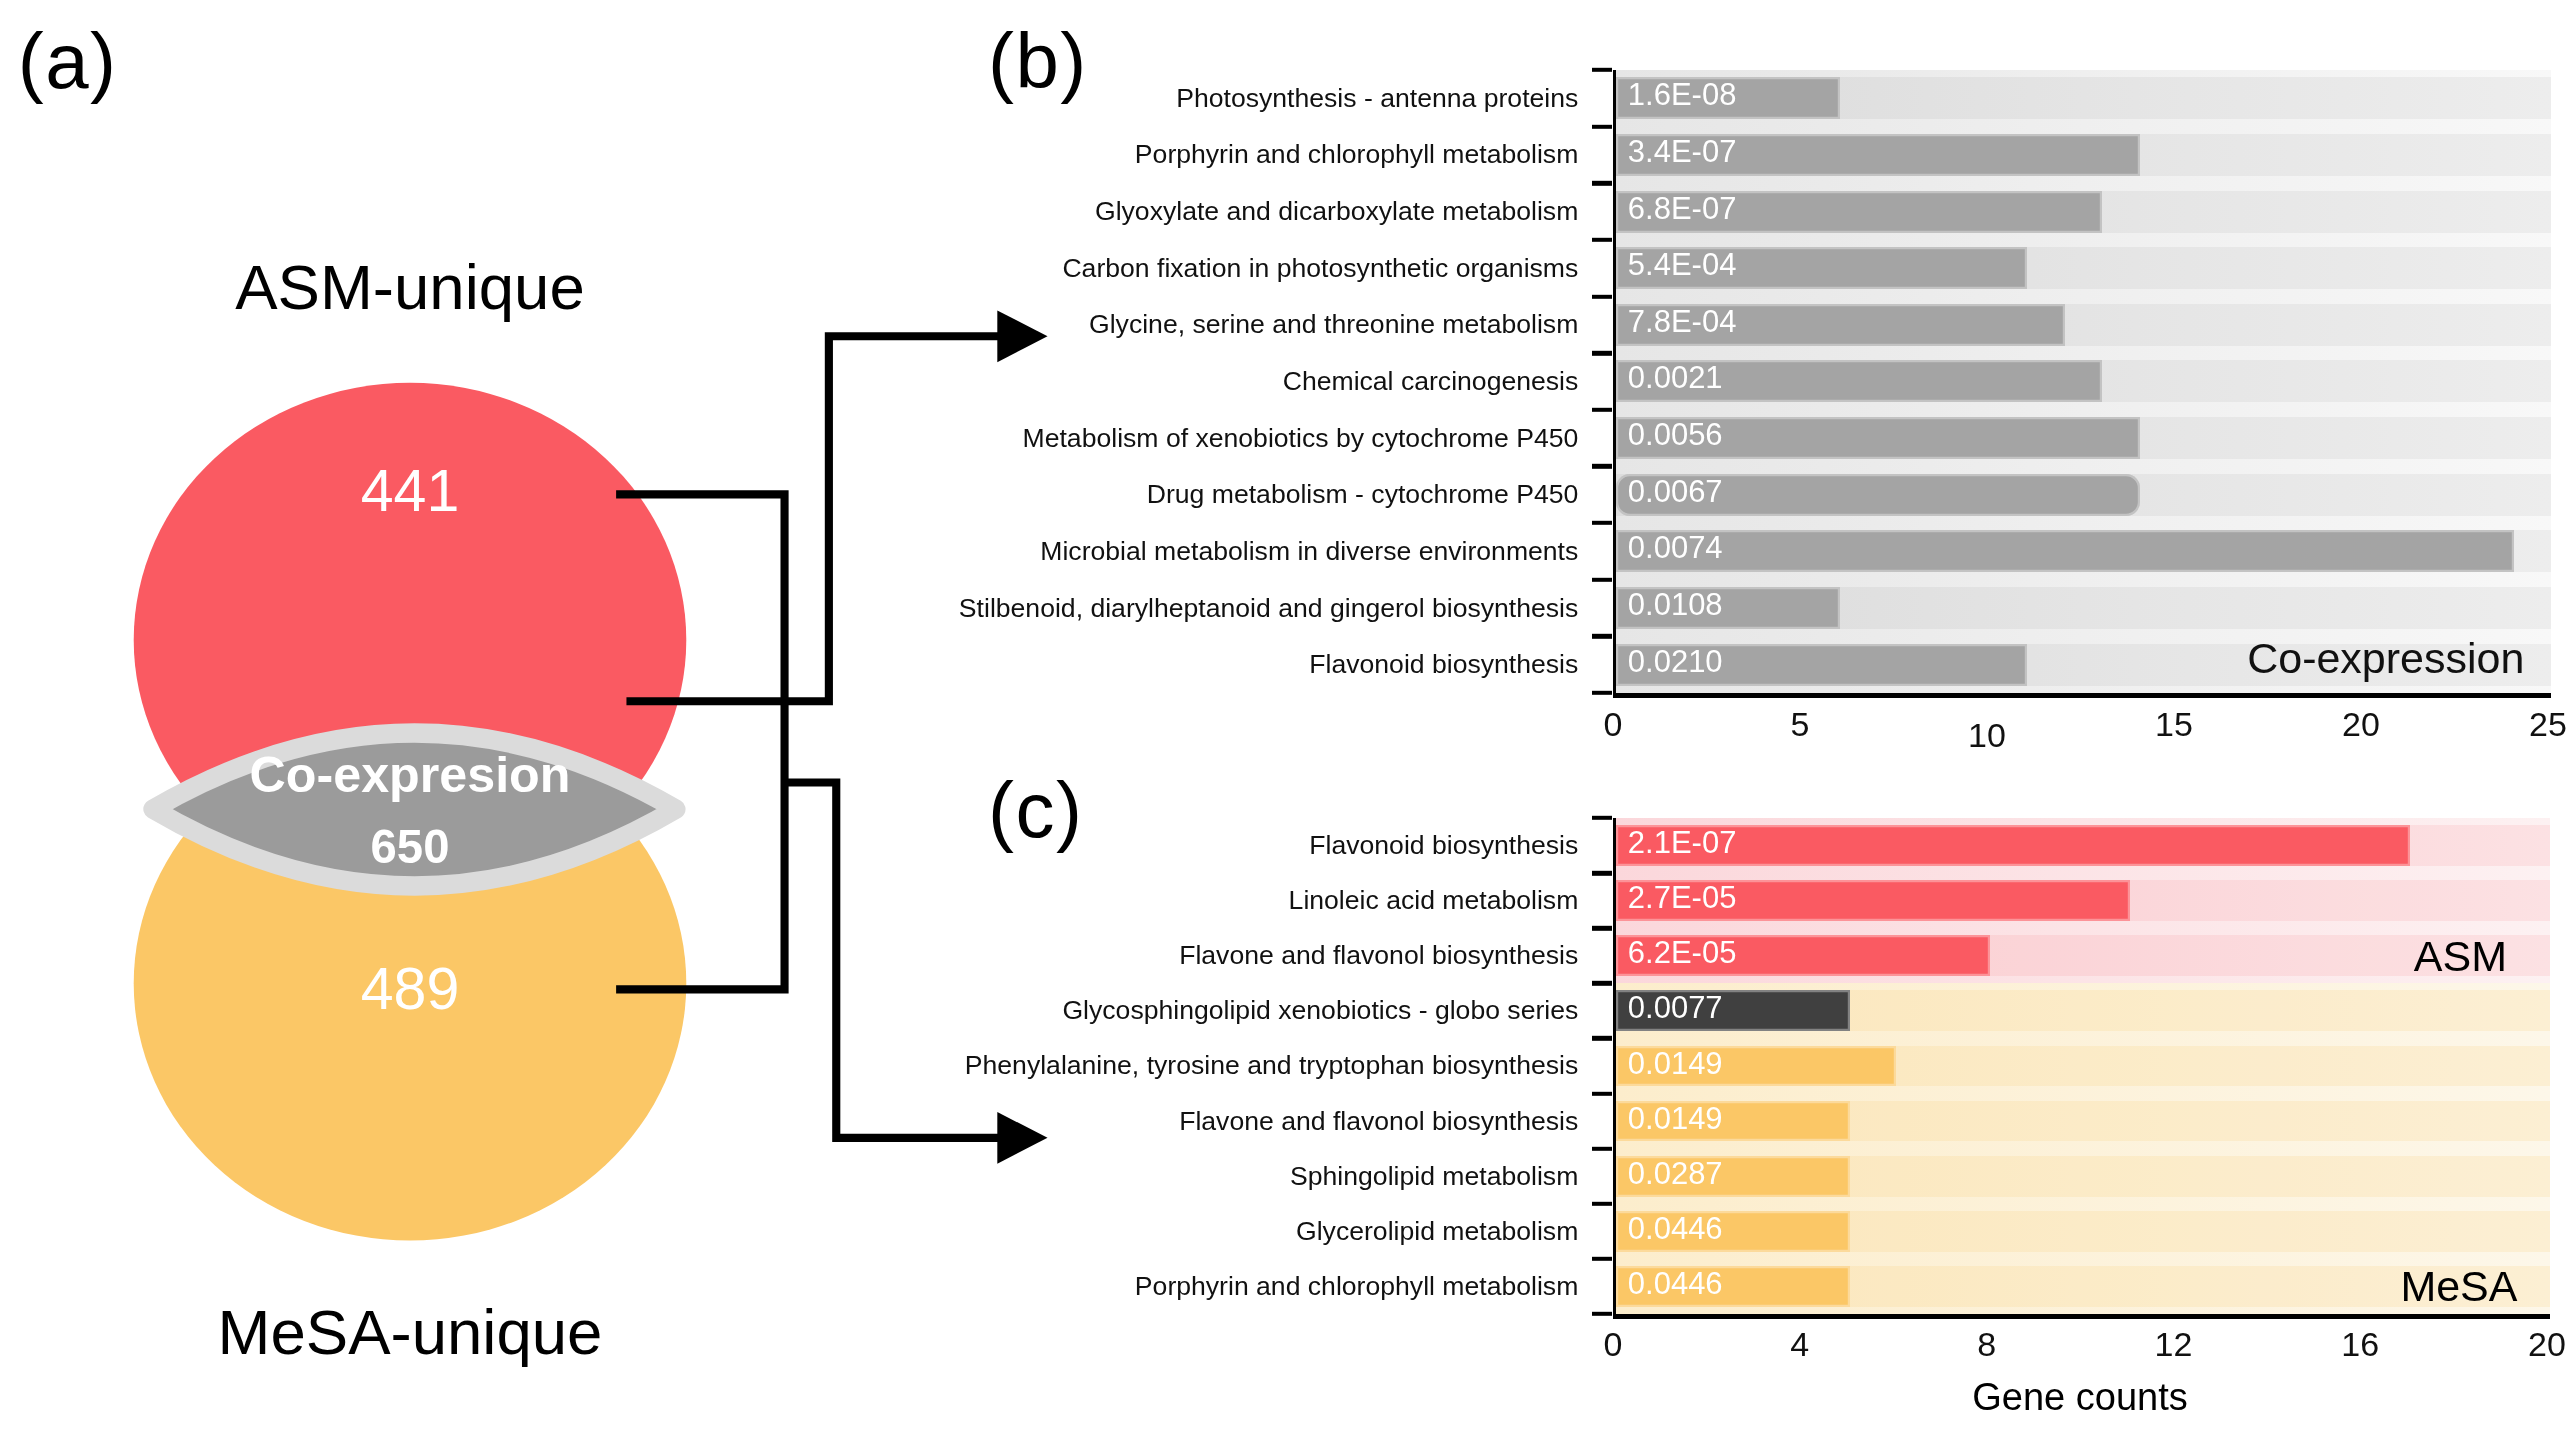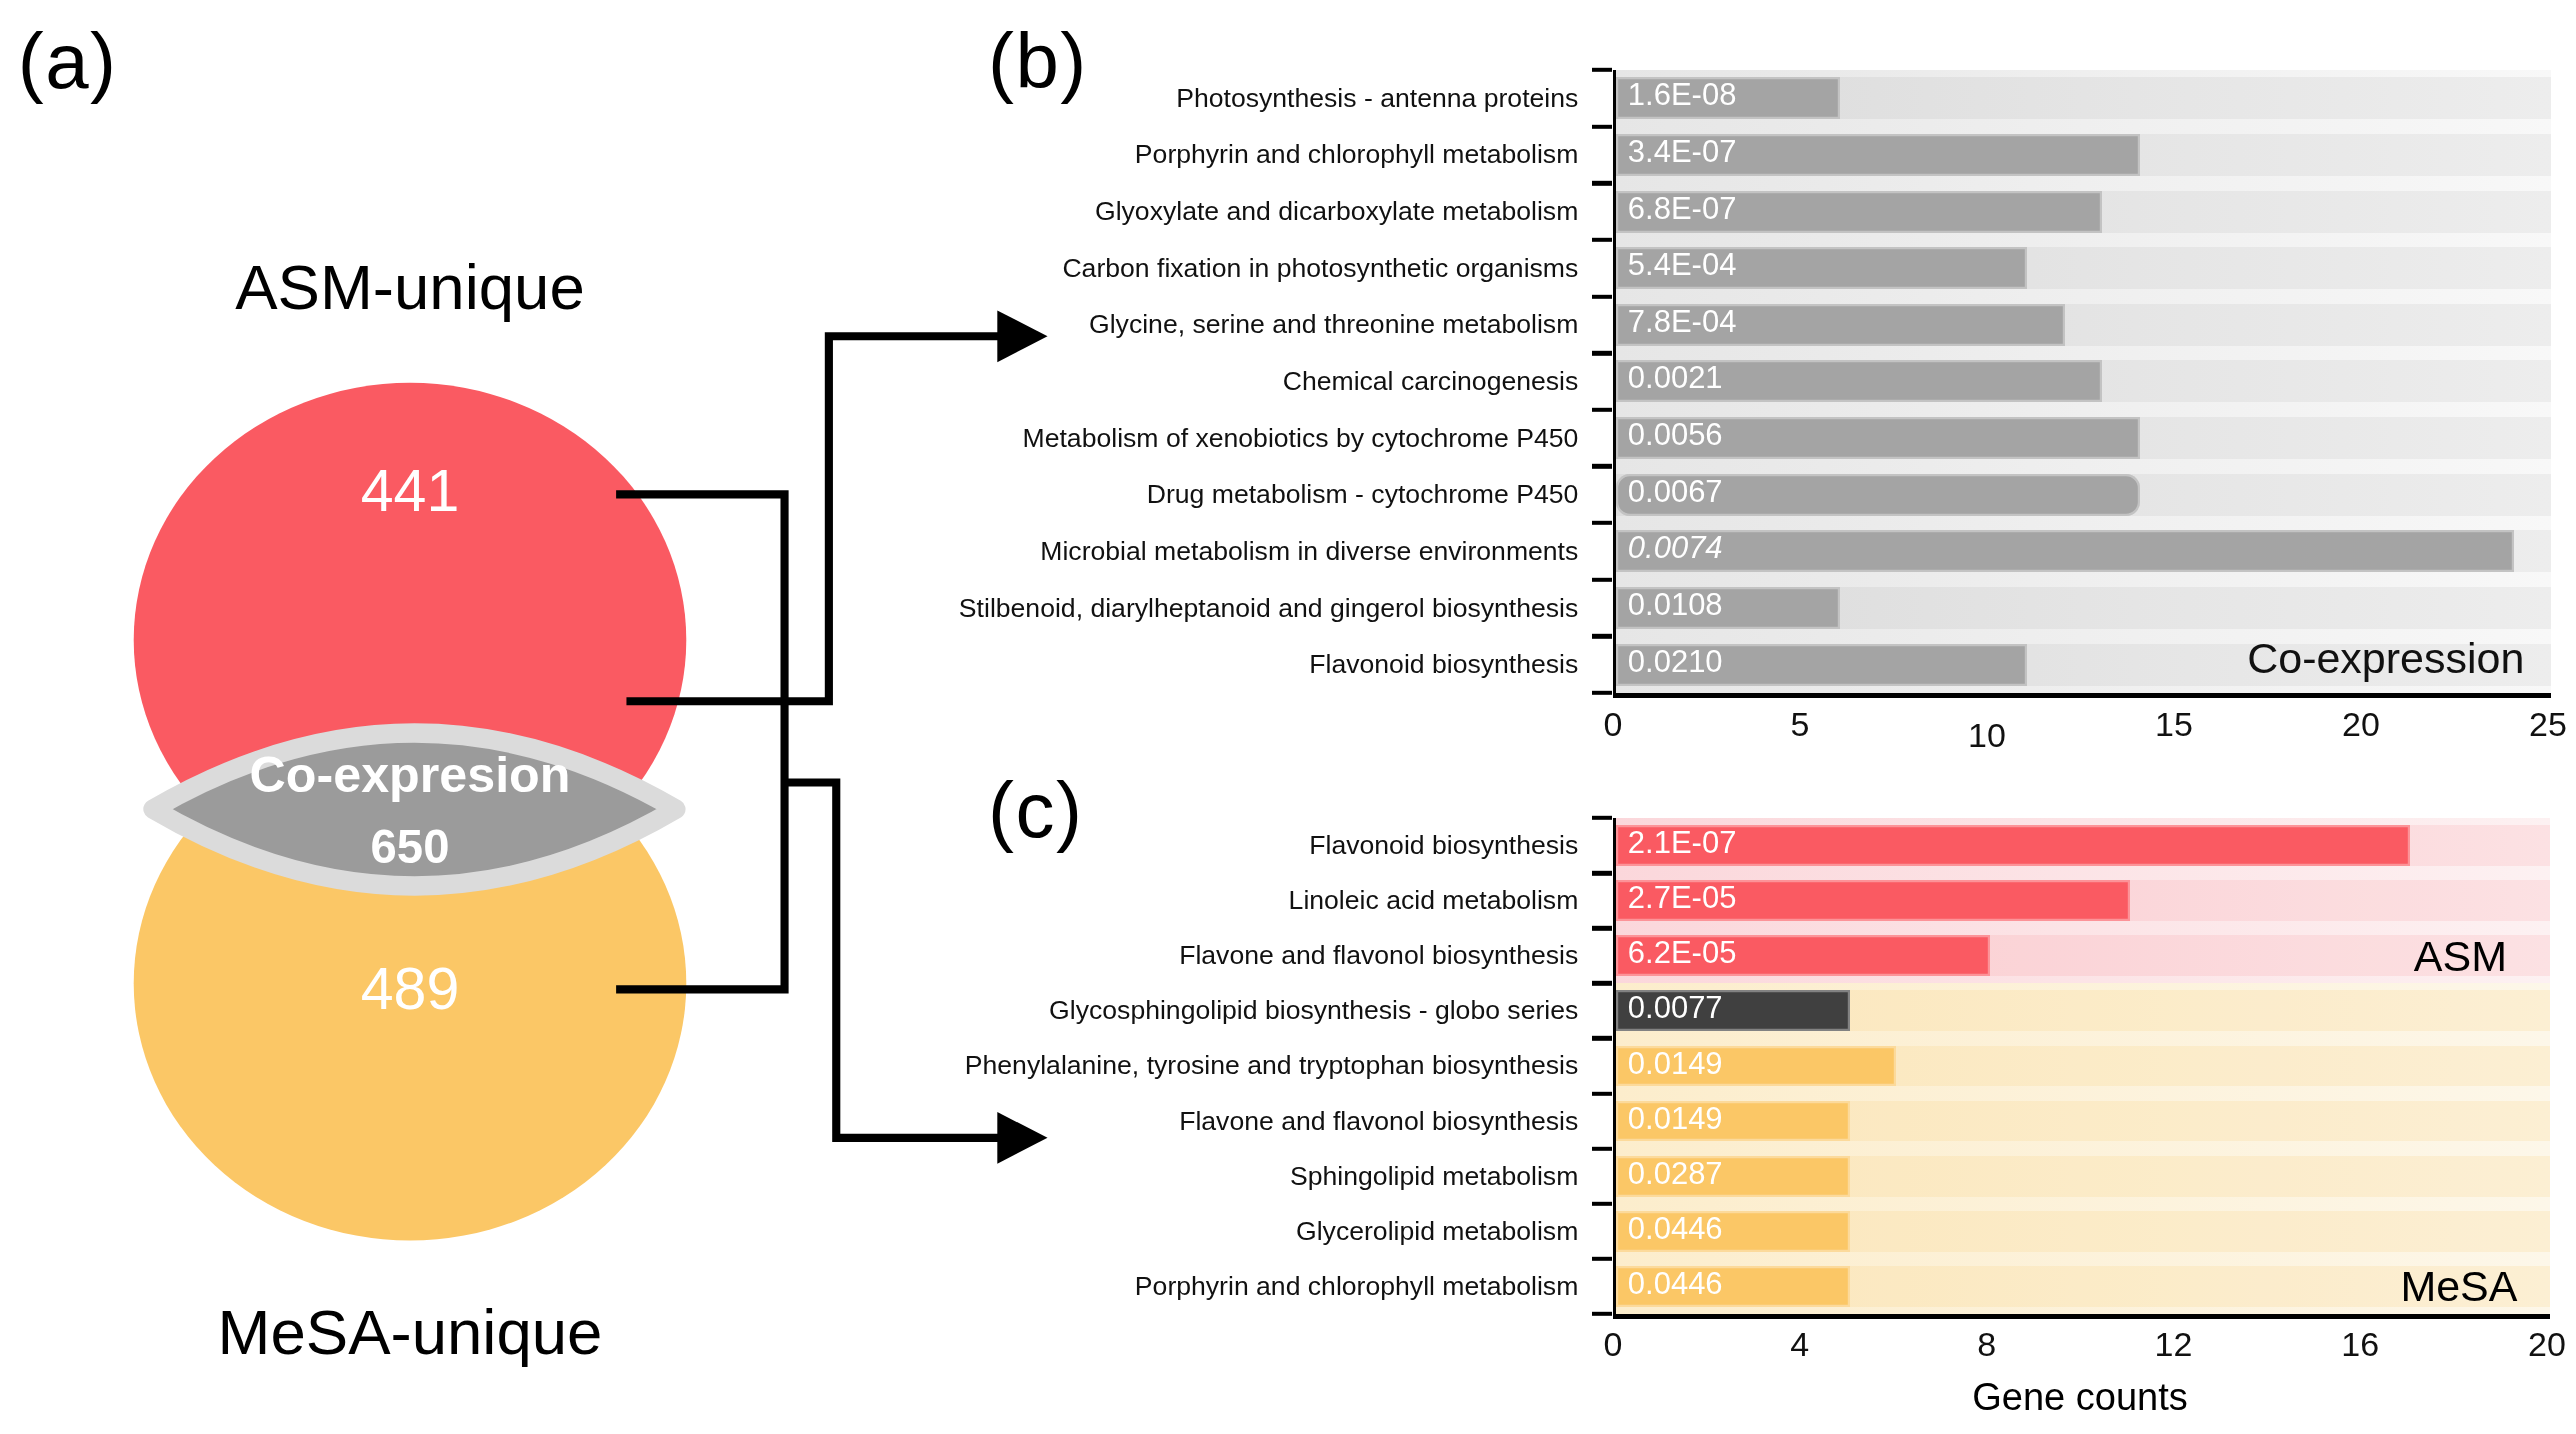--- a/index.html
+++ b/index.html
@@ -129,21 +129,21 @@
           </div>
         </div>
         <div class="row" style="height: 9.09091%;">
           <div class="track" style="background: rgba(0, 0, 0, 0.043);"></div>
           <div class="bar" style="width: 56%; background: rgb(164, 164, 164); border-radius: 14px;">
             <span class="pval">0.0067</span>
           </div>
         </div>
         <div class="row" style="height: 9.09091%;">
           <div class="track" style="background: rgba(0, 0, 0, 0.043);"></div>
-          <div class="bar" style="width: 96%; background: rgb(164, 164, 164); font-style: italic;">
+          <div class="bar" style="width: 96%; background: rgb(164, 164, 164);">
             <span class="pval">0.0074</span>
           </div>
         </div>
         <div class="row" style="height: 9.09091%;">
           <div class="track" style="background: rgba(0, 0, 0, 0.043);"></div>
           <div class="bar" style="width: 24%; background: rgb(164, 164, 164);">
             <span class="pval">0.0108</span>
           </div>
         </div>
         <div class="row" style="height: 9.09091%;">
@@ -174,21 +174,21 @@
       <div class="xtick" style="left: 40%; margin-top: 11px;">10</div>
       <div class="xtick" style="left: 60%;">15</div>
       <div class="xtick" style="left: 80%;">20</div>
       <div class="xtick" style="left: 100%;">25</div>
     </div>
 
   <div id="chart-c-labels" class="labels-col" style="left:920px;top:818px;width:676px;height:496px;">
       <div class="cat-label">Flavonoid biosynthesis</div>
       <div class="cat-label">Linoleic acid metabolism</div>
       <div class="cat-label">Flavone and flavonol biosynthesis</div>
-      <div class="cat-label">Glycosphingolipid biosynthesis - globo series</div>
+      <div class="cat-label">Glycosphingolipid xenobiotics - globo series</div>
       <div class="cat-label">Phenylalanine, tyrosine and tryptophan biosynthesis</div>
       <div class="cat-label">Flavone and flavonol biosynthesis</div>
       <div class="cat-label">Sphingolipid metabolism</div>
       <div class="cat-label">Glycerolipid metabolism</div>
       <div class="cat-label">Porphyrin and chlorophyll metabolism</div>
     </div>
   <div id="chart-c-plot" class="plot" style="left:1613px;top:818px;width:934px;height:496px;">
     <div id="bg-asm" class="section-bg"></div>
     <div id="bg-mesa" class="section-bg"></div>
     <div class="rows" id="chart-c-rows">

